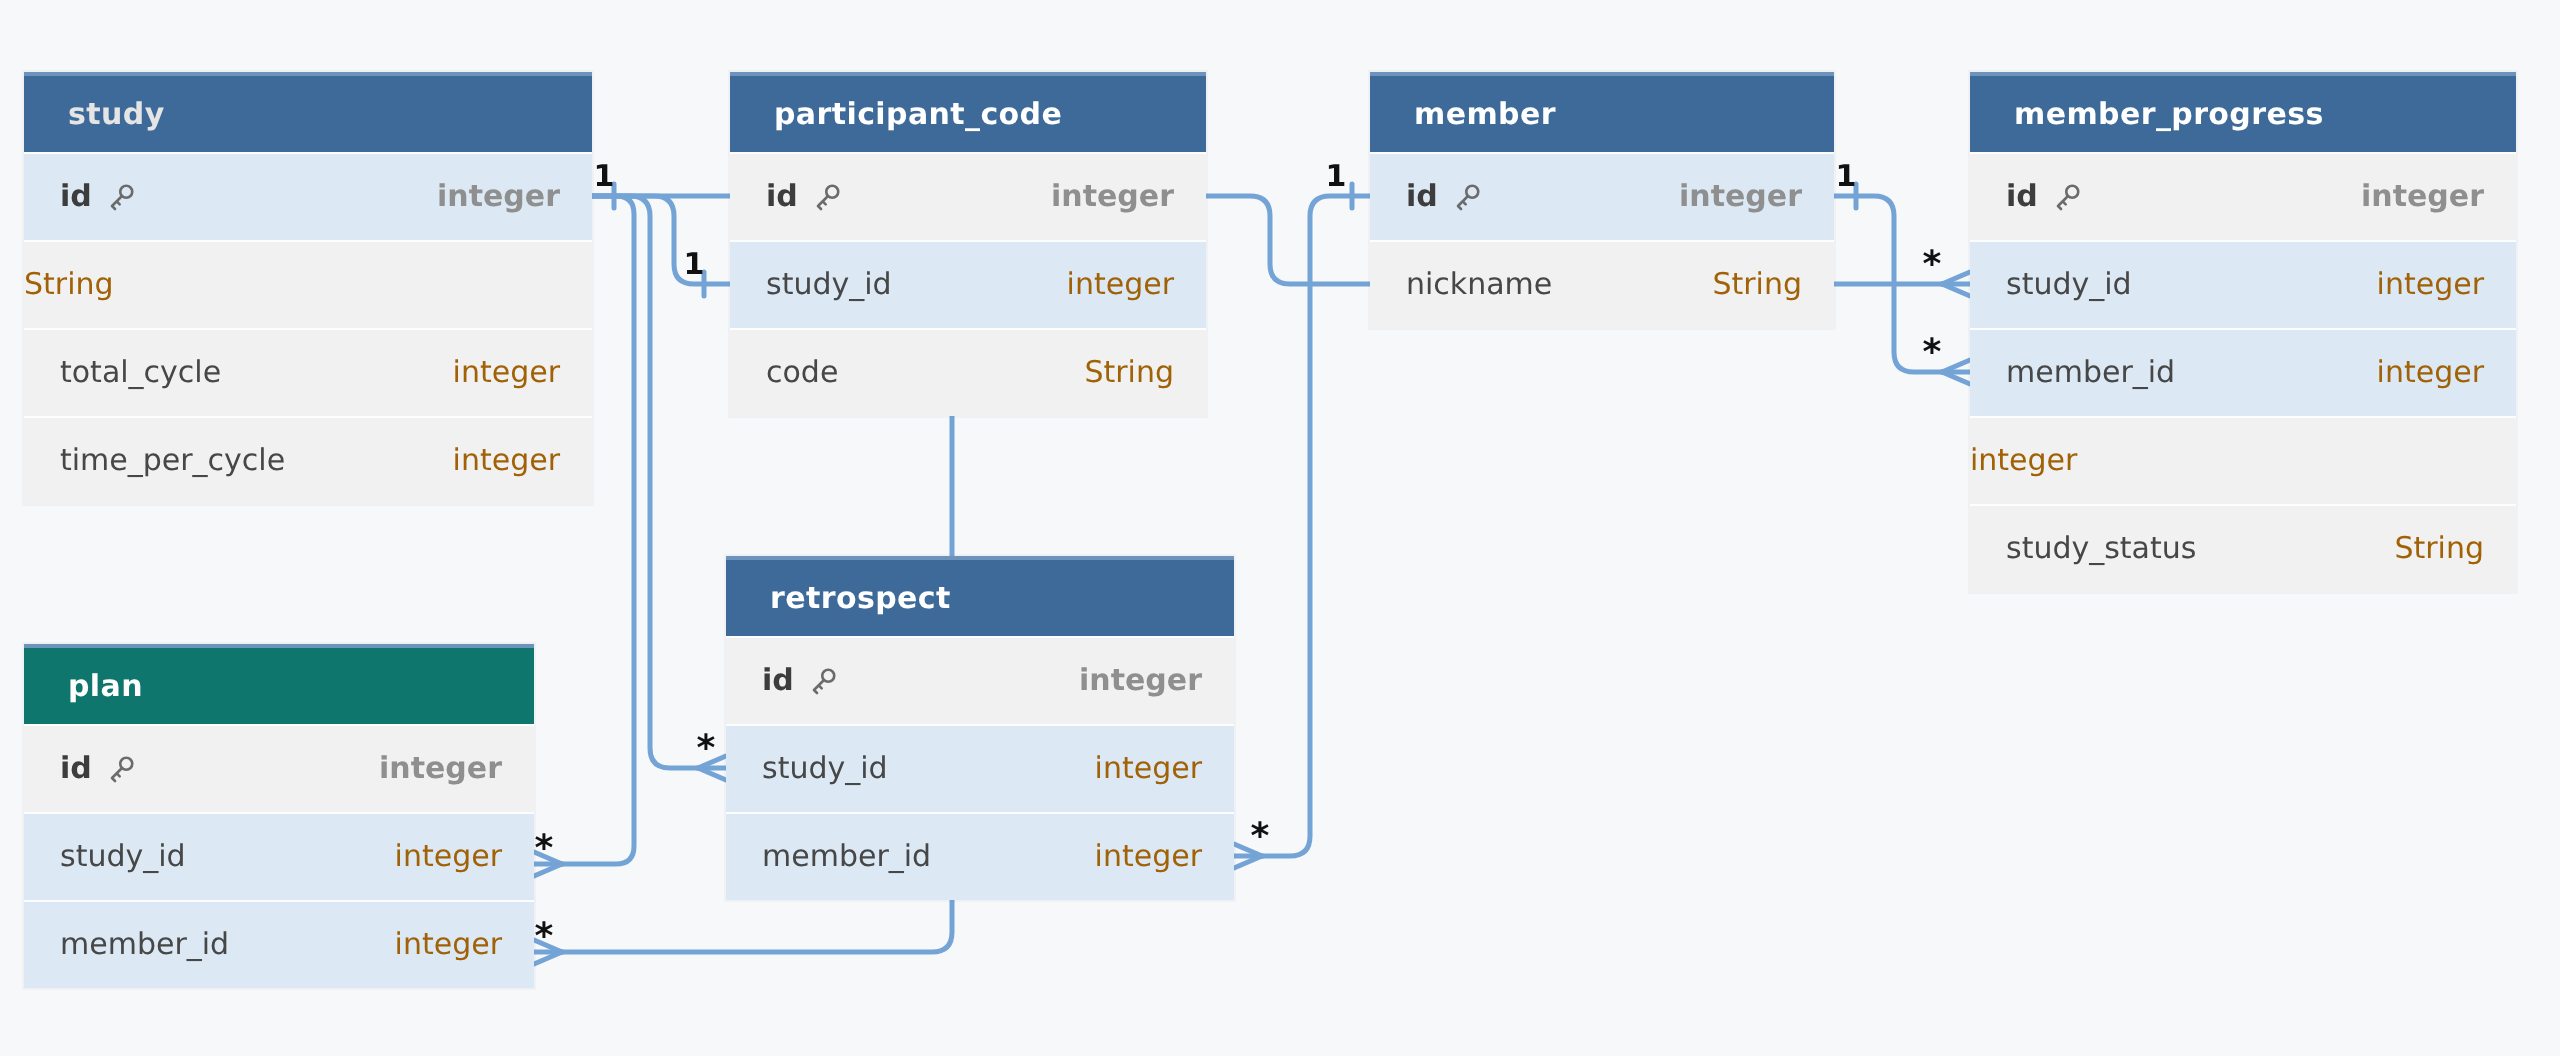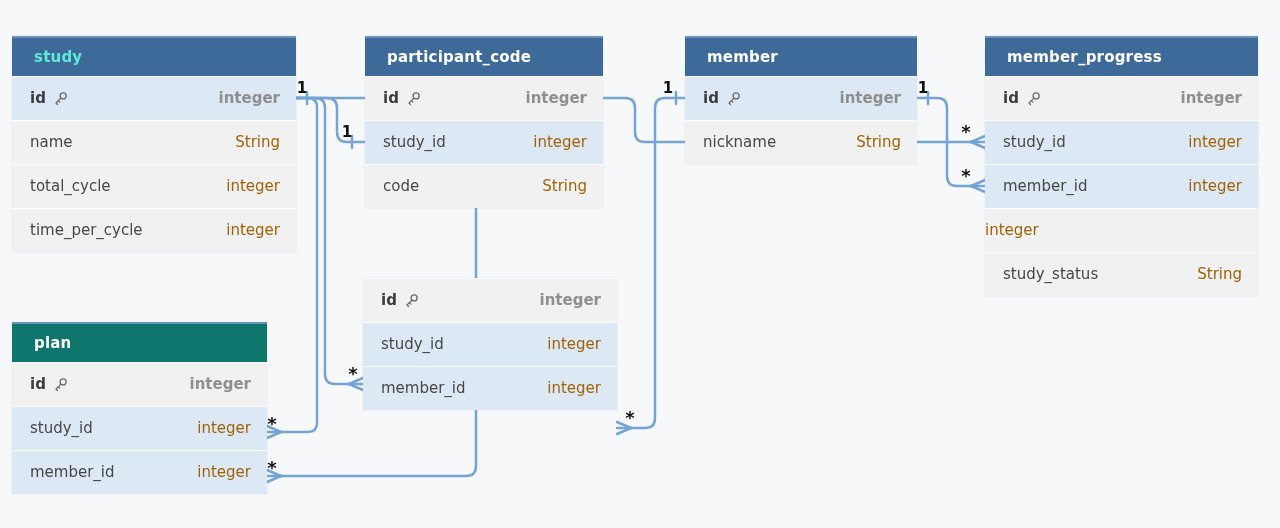--- a/index.html
+++ b/index.html
@@ -116,35 +116,32 @@
       </g>
       <g>
         <path d="M476,208 V466 Q476,476 466,476 H281" fill="none" stroke="#74a3d6" stroke-width="2.5" stroke-linecap="round"></path>
         <line x1="281" y1="476" x2="267" y2="470" stroke="#74a3d6" stroke-width="2.5" stroke-linecap="round"></line>
         <line x1="281" y1="476" x2="267" y2="476" stroke="#74a3d6" stroke-width="2.5" stroke-linecap="round"></line>
         <line x1="281" y1="476" x2="267" y2="482" stroke="#74a3d6" stroke-width="2.5" stroke-linecap="round"></line>
         <text x="272" y="474" text-anchor="middle" font-size="18" class="card-label" fill="#111111">*</text>
       </g>
     </svg>
 <div class="table" style="left: 12px; top: 36px; width: 284px;">
-      <div class="t-header" style="background: rgb(62, 106, 153); border-top-color: rgb(110, 147, 187); color: #5eead4;"><span>study</span></div>
+      <div class="t-header" style="background: rgb(62, 106, 153); border-top-color: rgb(110, 147, 187); color: #e5e5e5;"><span>study</span></div>
       <div class="t-row pk" style="background: rgb(220, 233, 245);">
         <span class="f-name">
           <span>id</span>
           <svg class="key-icon" width="15" height="15" viewBox="0 0 16 16" fill="none" stroke="#6b6b6b" stroke-width="1.4" stroke-linecap="round">
             <circle cx="10.8" cy="5.2" r="3.2"></circle>
             <path d="M8.4 7.6 L3.2 12.8 M3.2 12.8 l1.6 1.6 M5.7 10.3 l1.6 1.6"></path>
           </svg>
         </span>
         <span class="f-type">integer</span>
       </div>
       <div class="t-row" style="background: rgb(241, 241, 241);">
-        <span class="f-name">
-          <span>name</span>
-        </span>
         <span class="f-type">String</span>
       </div>
       <div class="t-row" style="background: rgb(241, 241, 241); text-align: center;">
         <span class="f-name">
           <span>total_cycle</span>
         </span>
         <span class="f-type">integer</span>
       </div>
       <div class="t-row" style="background: rgb(241, 241, 241);">
         <span class="f-name">
@@ -250,20 +247,21 @@
         <span class="f-type">integer</span>
       </div>
       <div class="t-row" style="background: rgb(220, 233, 245);">
         <span class="f-name">
           <span>member_id</span>
         </span>
         <span class="f-type">integer</span>
       </div>
     </div>
     <div class="table" style="left: 363px; top: 278px; width: 254px;">
+      <div class="t-header" style="background: rgb(62, 106, 153); border-top-color: rgb(110, 147, 187); color: rgb(255, 255, 255);"><span>retrospect</span></div>
       <div class="t-row pk" style="background: rgb(241, 241, 241);">
         <span class="f-name">
           <span>id</span>
           <svg class="key-icon" width="15" height="15" viewBox="0 0 16 16" fill="none" stroke="#6b6b6b" stroke-width="1.4" stroke-linecap="round">
             <circle cx="10.8" cy="5.2" r="3.2"></circle>
             <path d="M8.4 7.6 L3.2 12.8 M3.2 12.8 l1.6 1.6 M5.7 10.3 l1.6 1.6"></path>
           </svg>
         </span>
         <span class="f-type">integer</span>
       </div>

